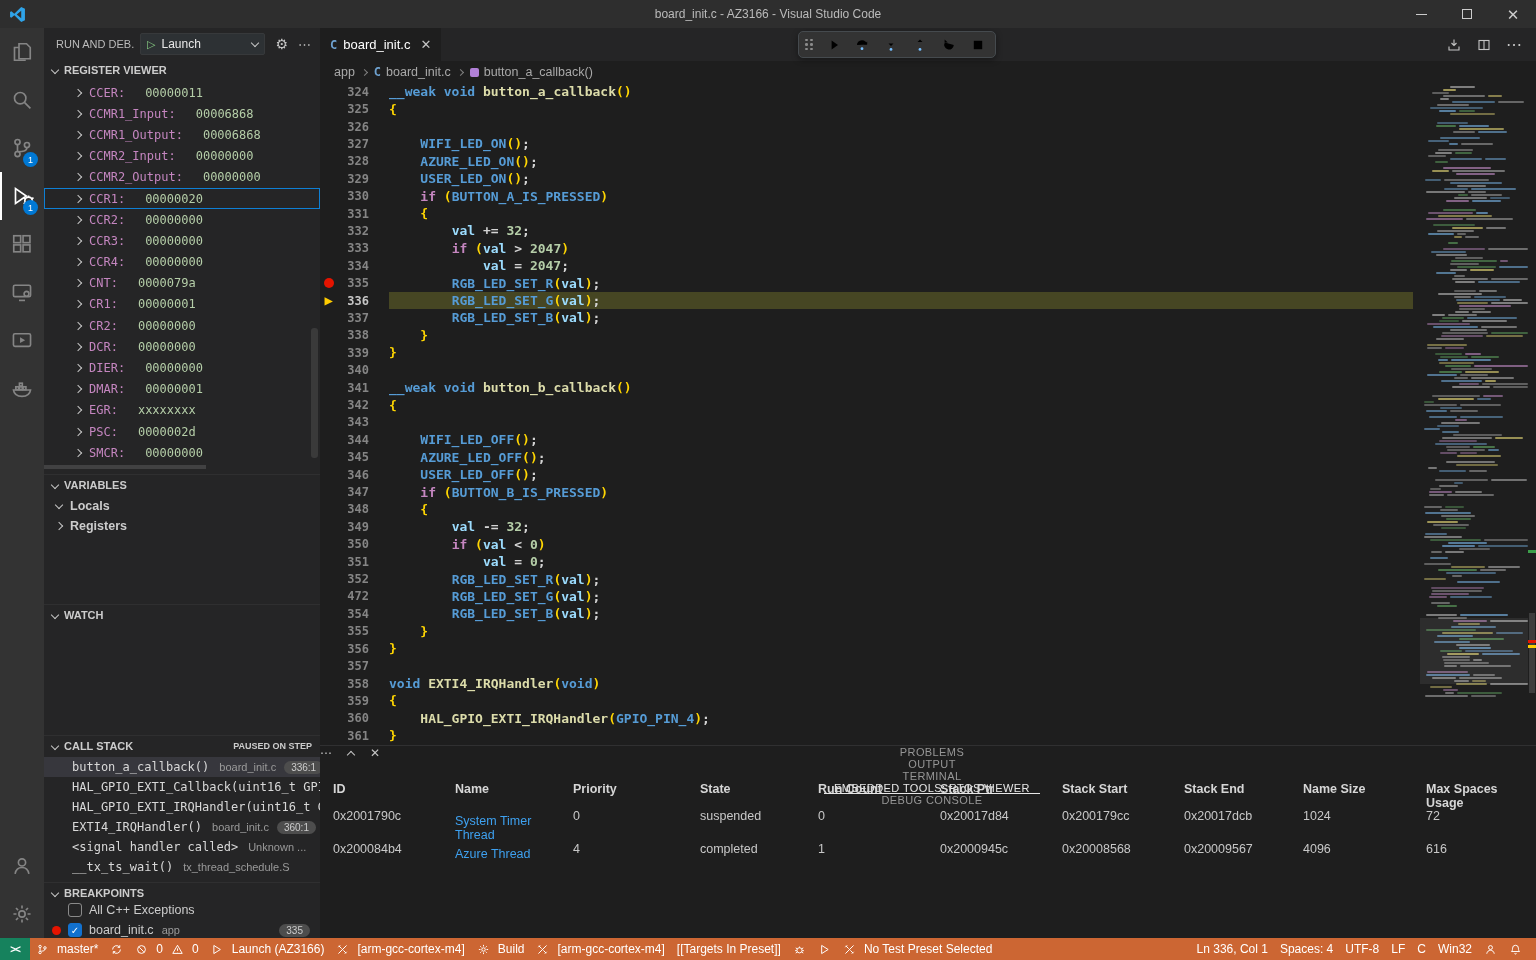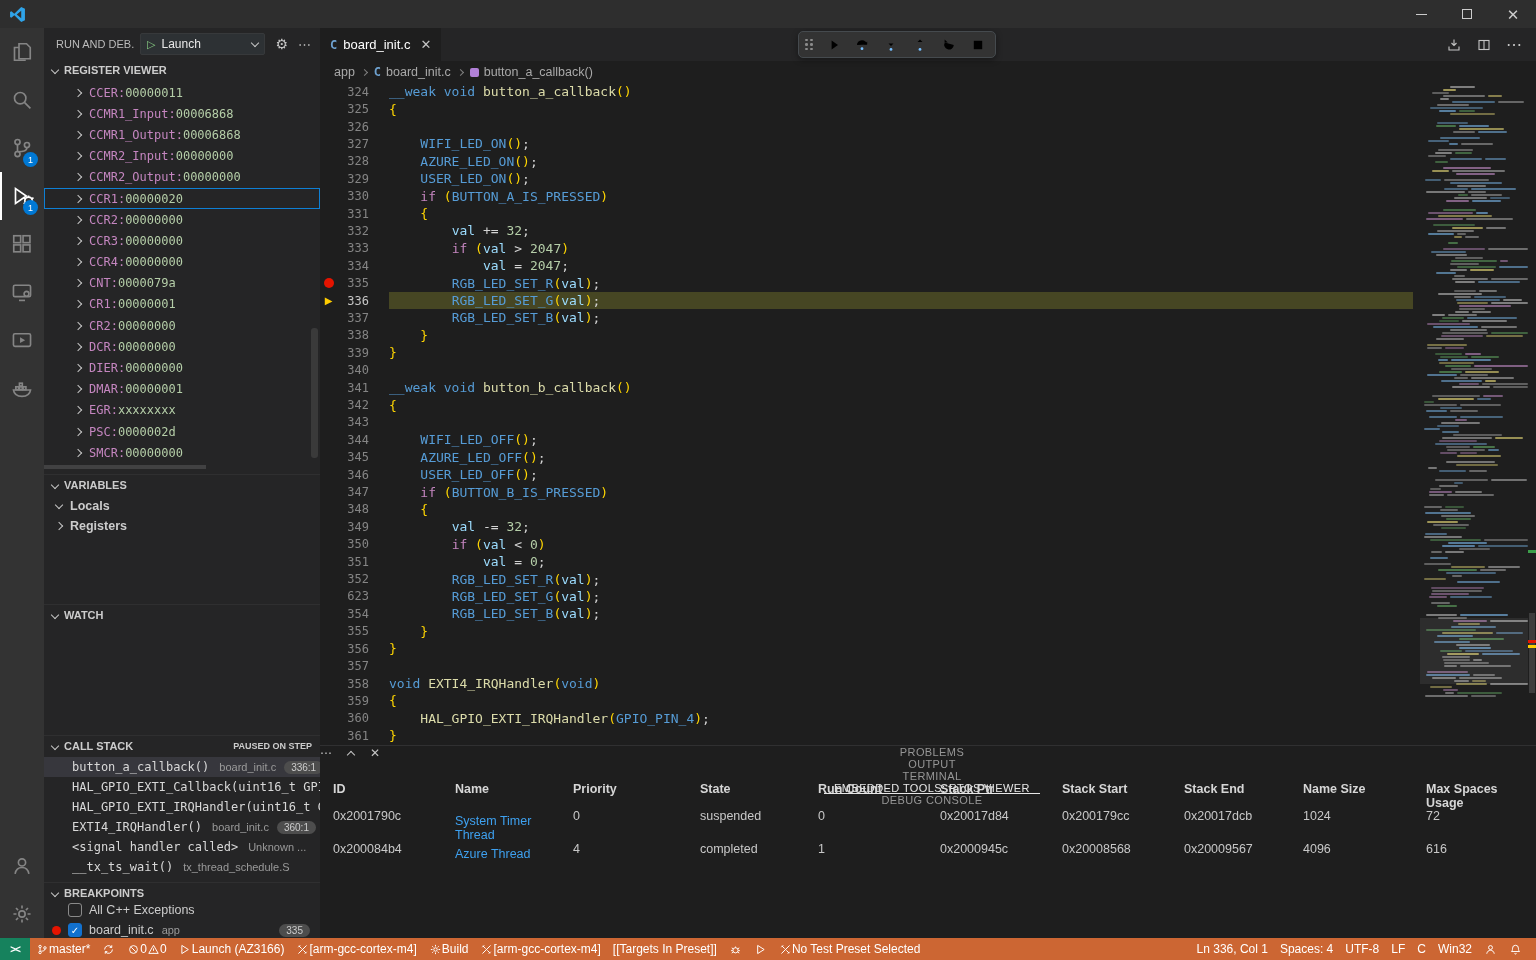--- a/index.html
+++ b/index.html
@@ -44,21 +44,21 @@
   .hdr-gear{margin-left:10px;color:#c5c5c5;font-size:14px;}
   .hdr-more{margin-left:10px;color:#c5c5c5;letter-spacing:1px;font-size:13px;}
   .sect-head{height:20px;display:flex;align-items:center;padding:0 8px 0 4px;font-size:11px;font-weight:bold;color:#cccccc;border-top:1px solid rgba(120,120,120,0.12);}
   .sect-head .chev{margin:0 6px 0 4px;}
   .sect-right{margin-left:auto;font-size:9px;font-weight:bold;color:#cccccc;}
   .rv-list{top:54px;}
   .reg-row{height:21.2px;display:flex;align-items:center;padding-left:30px;font-family:"DejaVu Sans Mono",monospace;font-size:12px;white-space:nowrap;border:1px solid transparent;}
   .reg-row .chev{margin-right:8px;flex:none;}
   .reg-row.sel{border-color:#0e7fd4;}
   .reg-name{color:#c586c0;}
-  .reg-val{color:#b5cea8;margin-left:0;}
+  .reg-val{color:#b5cea8;margin-left:20px;}
   .rv-hscroll{top:437px;left:0;width:162px;height:4px;background:#5a5a5a;opacity:.55;}
   .rv-vscroll{position:absolute;right:2px;top:300px;width:7px;height:130px;background:#5a5a5a;opacity:.4;border-radius:3px;}
   .tree-row{height:20px;display:flex;align-items:center;padding-left:12px;font-size:12.5px;font-weight:bold;color:#cccccc;}
   .tree-row .chev{margin-right:8px;}
   .cs-list{top:729px;}
   .cs-row{height:20px;display:flex;align-items:center;padding:0 6px 0 28px;white-space:nowrap;overflow:hidden;}
   .cs-row.sel{background:#37373d;}
   .cs-fn{font-family:"DejaVu Sans Mono",monospace;font-size:12px;color:#d8d8d8;flex:none;}
   .cs-file{font-size:11px;color:#9a9a9a;margin-left:10px;flex:none;}
   .pill{margin-left:8px;background:#4d4d4d;color:#cccccc;font-size:10px;border-radius:8px;padding:1px 7px;flex:none;}
@@ -77,21 +77,21 @@
   .tab-label{font-size:13px;color:#ffffff;}
   .ficon-c{color:#6ea1cf;font-weight:bold;font-size:12px;font-family:"DejaVu Sans Mono",monospace;}
   .tab-close{color:#c5c5c5;font-size:13px;margin-left:4px;}
   .tab-actions{margin-left:auto;display:flex;align-items:center;gap:14px;padding-right:14px;color:#c5c5c5;}
   .tab-actions svg{width:16px;height:16px;}
   .breadcrumb{position:absolute;left:0;top:33px;right:0;height:22px;display:flex;align-items:center;padding-left:14px;font-size:12.5px;color:#a9a9a9;gap:7px;}
   .bc-sep{width:5px;height:5px;border-right:1px solid #808080;border-bottom:1px solid #808080;transform:rotate(-45deg);}
   .bc-item{display:flex;align-items:center;gap:5px;}
   .sym-method{width:9px;height:9px;background:#b180d7;border-radius:2px;}
 
-  .code{position:absolute;left:0;top:55px;right:123px;bottom:0;overflow:hidden;}
+  .code{position:absolute;left:0;top:55px;right:123px;bottom:0;overflow:hidden;font-weight:bold;}
   .cl{display:flex;height:17.42px;align-items:center;}
   .gut{width:17px;flex:none;display:flex;align-items:center;justify-content:center;font-size:9px;}
   .bp-glyph{width:10px;height:10px;border-radius:50%;background:#e51400;}
   .cur-arrow{color:#ffcc00;font-size:10px;}
   .ln{width:32px;flex:none;text-align:right;color:#858585;font-family:"DejaVu Sans Mono",monospace;font-size:12px;}
   .cl.cur .ln{color:#c6c6c6;}
   .src{flex:1;margin-left:20px;font-family:"DejaVu Sans Mono",monospace;font-size:13px;white-space:pre;color:#d4d4d4;height:100%;display:flex;align-items:center;}
   .cl.cur .src{background:rgba(255,255,60,0.18);}
   .tok-k{color:#569cd6;} .tok-c{color:#c586c0;} .tok-f{color:#dcdcaa;} .tok-m{color:#569cd6;}
   .tok-v{color:#9cdcfe;} .tok-n{color:#b5cea8;} .tok-o{color:#d4d4d4;} .tok-b{color:#ffd602;} .tok-t{color:#d4d4d4;}
@@ -119,33 +119,34 @@
   .panel-actions{margin-left:auto;display:flex;gap:16px;padding-right:18px;color:#c5c5c5;font-size:12px;align-items:center;}
   .rtos-table{position:absolute;left:13px;right:0;top:36px;}
   .t-row{display:grid;grid-template-columns:122px 118px 127px 118px 122px 122px 122px 119px 123px 1fr;align-items:start;}
   .t-head{font-size:12.5px;font-weight:bold;color:#d6d6d6;height:27px;}
   .t-data{height:33px;font-size:12.5px;color:#c8c8c8;}
   .t-link{color:#3ea1f0;padding-top:5px;}
 
   
   .statusbar{position:absolute;left:0;top:938px;width:1536px;height:22px;background:#cc6633;display:flex;align-items:center;color:#ffffff;font-size:12px;}
   .sb-remote{width:30px;height:22px;background:#16825d;display:flex;align-items:center;justify-content:center;font-weight:bold;font-size:10px;letter-spacing:-1px;flex:none;}
-  .st-item{display:flex;align-items:center;gap:0;padding:0 6px;white-space:nowrap;height:100%;}
+  .st-item{display:flex;align-items:center;gap:8px;padding:0 6px;white-space:nowrap;height:100%;}
   .st-item svg{width:13px;height:13px;stroke-width:1.2;}
   .st-right{margin-left:auto;display:flex;height:100%;align-items:center;padding-right:8px;}
 </style>
 </head>
 <body>
 
 <div id="app">
 
   <div class="titlebar">
     <svg class="vslogo" viewBox="0 0 16 16">
       <path fill="#2fa3e8" stroke="none" d="M11.5 1L5 7.2 2.2 5 1 5.6v4.8L2.2 11 5 8.8l6.5 6.2 3.5-1.6V2.6L11.5 1zM11.5 4.5v7L7.3 8l4.2-3.5z"></path>
     </svg>
+    <div class="win-title">board_init.c - AZ3166 - Visual Studio Code</div>
     <div class="win-controls">
       <div class="win-btn">
           <div class="wc-min"></div>
         </div>
       <div class="win-btn">
           <div class="wc-max"></div>
         </div>
       <div class="win-btn wc-close">✕</div>
     </div>
   </div>
@@ -662,21 +663,21 @@
           <span class="ln">351</span>
           <span class="src"><span class="tok-t">            </span><span class="tok-v">val</span><span class="tok-t"> </span><span class="tok-o">=</span><span class="tok-t"> </span><span class="tok-n">0</span><span class="tok-t">;</span></span>
         </div>
         <div class="cl">
           <span class="gut"></span>
           <span class="ln">352</span>
           <span class="src"><span class="tok-t">        </span><span class="tok-m">RGB_LED_SET_R</span><span class="tok-b">(</span><span class="tok-v">val</span><span class="tok-b">)</span><span class="tok-t">;</span></span>
         </div>
         <div class="cl">
           <span class="gut"></span>
-          <span class="ln">623</span>
+          <span class="ln">472</span>
           <span class="src"><span class="tok-t">        </span><span class="tok-m">RGB_LED_SET_G</span><span class="tok-b">(</span><span class="tok-v">val</span><span class="tok-b">)</span><span class="tok-t">;</span></span>
         </div>
         <div class="cl">
           <span class="gut"></span>
           <span class="ln">354</span>
           <span class="src"><span class="tok-t">        </span><span class="tok-m">RGB_LED_SET_B</span><span class="tok-b">(</span><span class="tok-v">val</span><span class="tok-b">)</span><span class="tok-t">;</span></span>
         </div>
         <div class="cl">
           <span class="gut"></span>
           <span class="ln">355</span>

